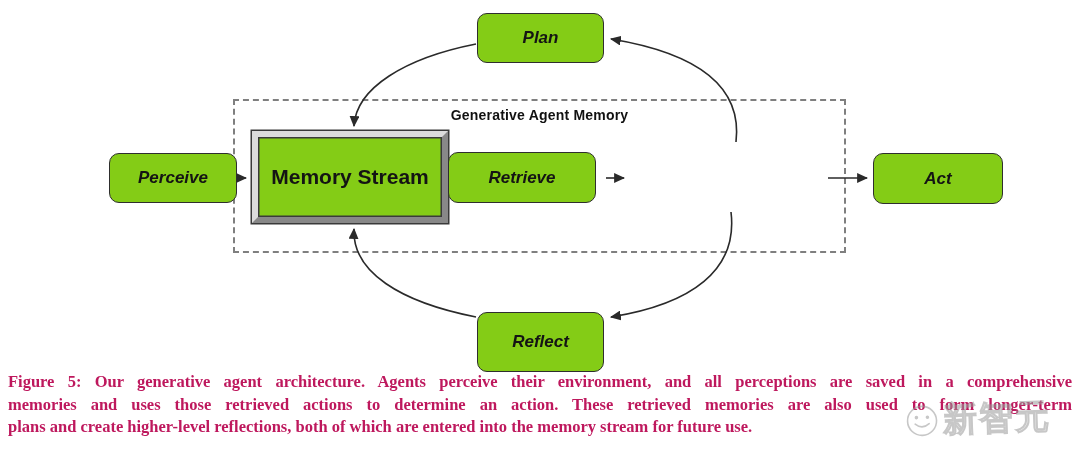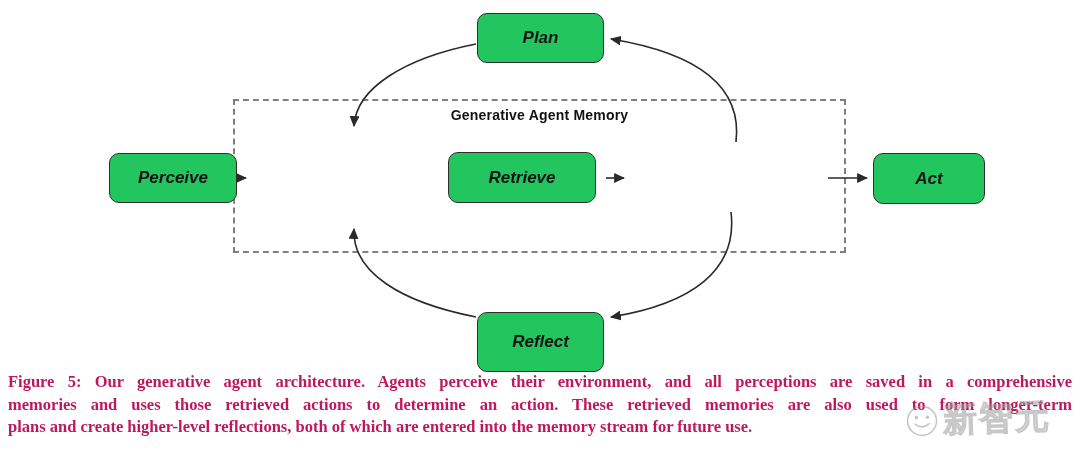--- a/index.html
+++ b/index.html
@@ -13,37 +13,37 @@
     position:absolute;left:233px;top:99px;width:613px;height:154px;
     border:2px dashed #7f7f7f;box-sizing:border-box;background:transparent;z-index:1;
   }
   .region-label{
     position:absolute;left:233px;top:107px;width:613px;text-align:center;
     font-weight:bold;font-size:14px;color:#111;z-index:4;letter-spacing:.2px;
   }
   .connectors{position:absolute;left:0;top:0;z-index:2;}
   .node{
     position:absolute;display:flex;align-items:center;justify-content:center;
-    background:#22c55e;color:#141414;box-sizing:border-box;z-index:3;text-align:center;
+    background:#84cc16;color:#141414;box-sizing:border-box;z-index:3;text-align:center;
   }
   .pill{
     border:1.6px solid #2e2e2e;border-radius:10px;
     font-style:italic;font-weight:600;font-size:17px;
   }
   .framed{
     border:6px outset #dcdcdc;
     box-shadow:0 0 0 1.5px #3a3a3a, inset 0 0 0 1.5px #3a3a3a;
     font-weight:bold;
   }
   .node-perceive{left:78px;top:153px;width:128px;height:50px;margin-left:31px;}
   .node-plan{left:477px;top:13px;width:127px;height:50px;}
   .node-memory-stream{left:252px;top:131px;width:196px;height:92px;font-size:21px;}
   .node-retrieve{left:448px;top:152px;width:148px;height:51px;}
   .node-retrieved-memories{left:629px;top:143px;width:197px;height:68px;font-size:15.5px;}
-  .node-act{left:873px;top:153px;width:112px;height:51px;}
+  .node-act{left:873px;top:153px;width:130px;height:51px;}
   .node-reflect{left:477px;top:312px;width:127px;height:60px;font-style:italic;}
   
   .caption{
     position:absolute;left:8px;top:371px;width:1064px;
     font-family:"Liberation Serif",serif;font-weight:bold;
     font-size:16.5px;line-height:22.5px;color:#be185d;z-index:5;
   }
   .cap-line{text-align:justify;text-align-last:justify;white-space:nowrap;}
   .cap-line.last{text-align-last:left;}
   
@@ -87,20 +87,23 @@
     </svg>
 
     <div class="node pill node-perceive">
       <span>Perceive</span>
     </div>
 
     <div class="node pill node-plan">
       <span>Plan</span>
     </div>
 
+    <div class="node framed node-memory-stream">
+      <span>Memory Stream</span>
+    </div>
 
     <div class="node pill node-retrieve">
       <span>Retrieve</span>
     </div>
 
 
     <div class="node pill node-act">
       <span>Act</span>
     </div>
 

